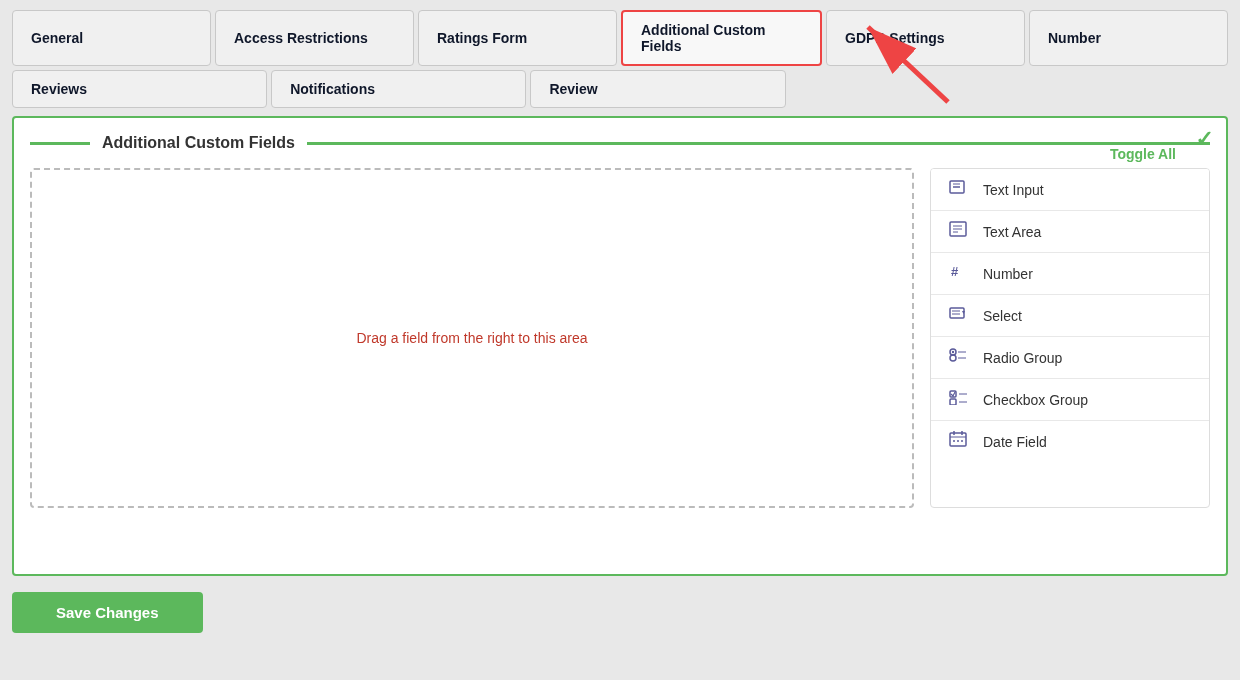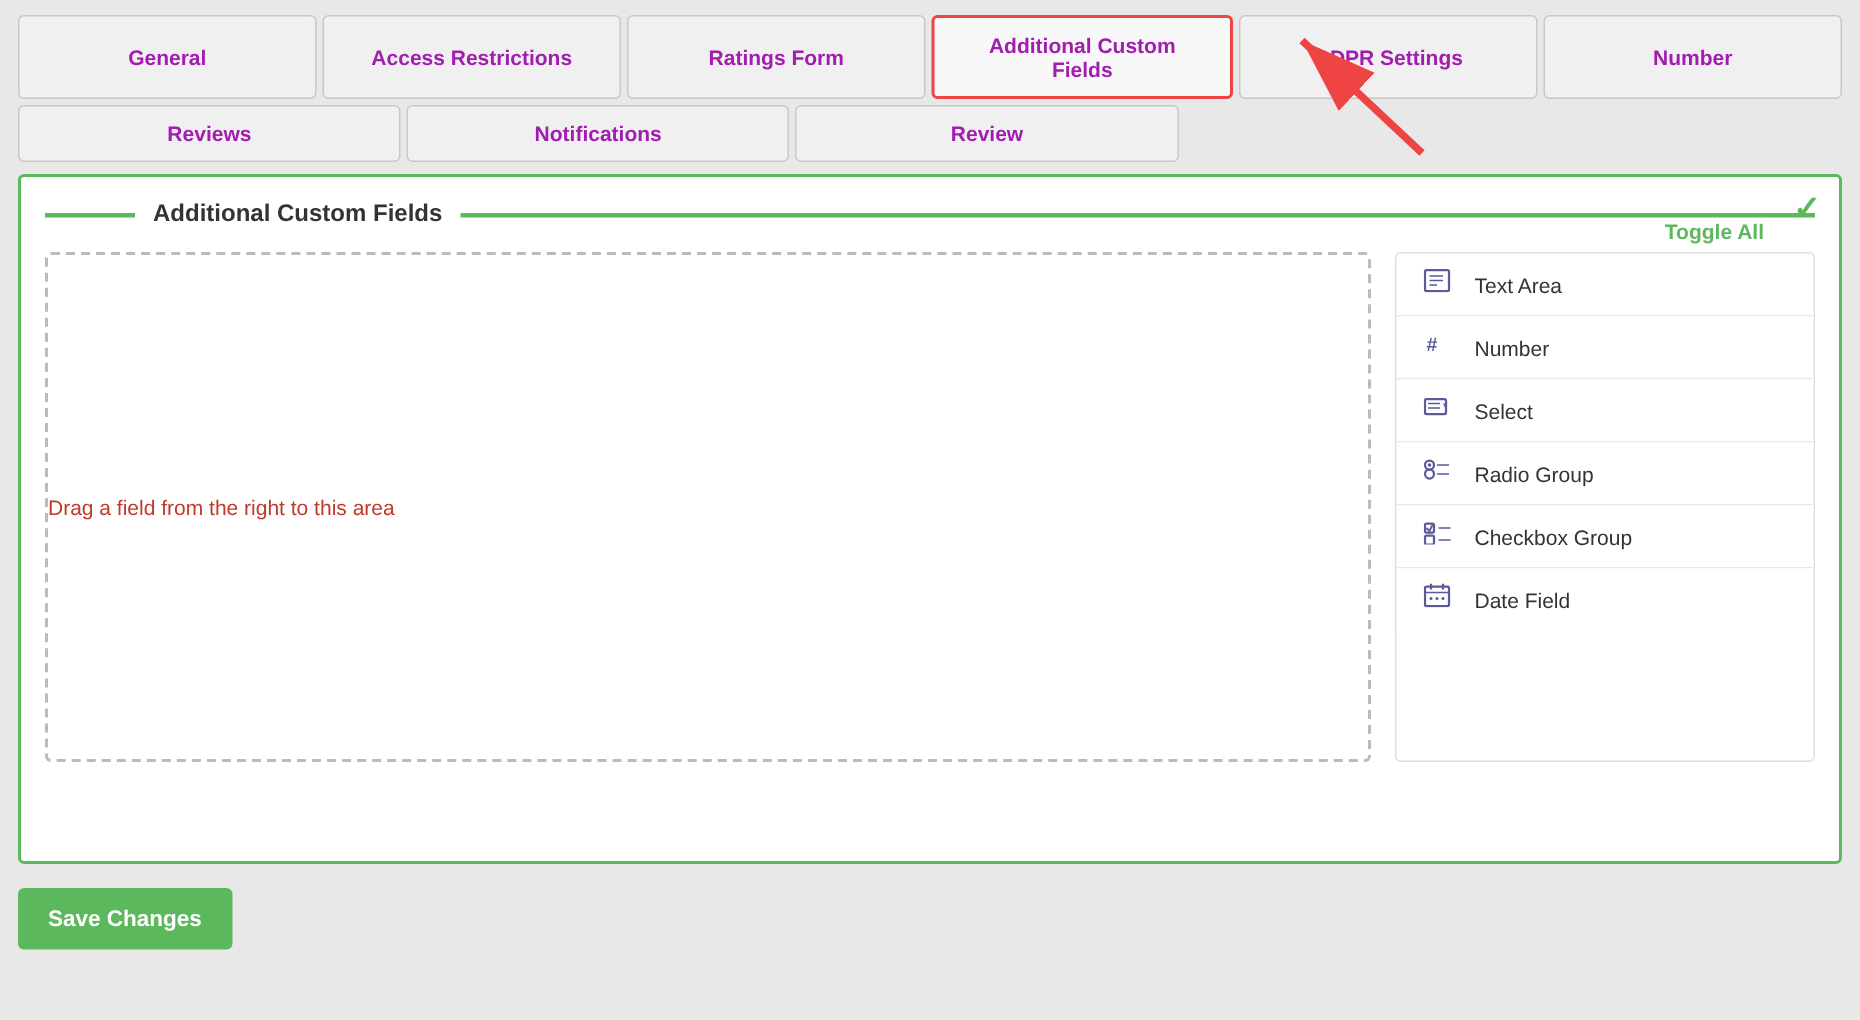--- a/index.html
+++ b/index.html
@@ -24,23 +24,23 @@
     }
 
     .tab-btn {
       background: #f0f0f0;
       border: 1px solid #c8c8c8;
       border-radius: 4px;
       padding: 10px 18px;
       font-weight: bold;
       font-size: 14px;
       cursor: pointer;
-      color: #a21caf;
+      color: #0f172a;
       flex: 1;
-      text-align: center;
+      text-align: left;
     }
 
     .tab-btn.active {
       border: 2px solid #e44;
       background: #f8f8f8;
     }
 
     
     .main-panel {
       background: #fff;
@@ -103,20 +103,21 @@
       gap: 16px;
     }
 
     .drag-zone {
       flex: 1;
       border: 2px dashed #bbb;
       border-radius: 4px;
       min-height: 340px;
       display: flex;
       align-items: center;
+      justify-content: center;
     }
 
     .drag-hint {
       color: #c0392b;
       font-size: 14px;
     }
 
     
     .field-sidebar {
       width: 280px;
@@ -150,21 +151,21 @@
       font-size: 14px;
       color: #333;
     }
 
     
     .save-btn {
       background: #5cb85c;
       color: #fff;
       border: none;
       border-radius: 4px;
-      padding: 12px 20px;
+      padding: 12px 44px;
       font-size: 15px;
       font-weight: bold;
       cursor: pointer;
       margin-top: 16px;
     }
 
     .red-arrow {
       position: absolute;
       top: -95px;
       right: 270px;
@@ -220,20 +221,30 @@
     </div>
 
     <div class="content-area">
 
       <div class="drag-zone">
         <span class="drag-hint">Drag a field from the right to this area</span>
       </div>
 
       <div class="field-sidebar">
 
+        <div class="field-item">
+          <span class="field-icon">
+            <svg width="20" height="16" viewBox="0 0 20 16">
+                <rect x="1" y="2" width="14" height="12" rx="1" fill="none" stroke="#5b5b9a" stroke-width="1.5"></rect>
+                <line x1="4" y1="8" x2="11" y2="8" stroke="#5b5b9a" stroke-width="1.5"></line>
+                <line x1="4" y1="5" x2="11" y2="5" stroke="#5b5b9a" stroke-width="1"></line>
+              </svg>
+          </span>
+          <span class="field-label">Text Input</span>
+        </div>
 
         <div class="field-item">
           <span class="field-icon">
             <svg width="20" height="16" viewBox="0 0 20 16">
                 <rect x="1" y="1" width="16" height="14" rx="1" fill="none" stroke="#5b5b9a" stroke-width="1.5"></rect>
                 <line x1="4" y1="5" x2="13" y2="5" stroke="#5b5b9a" stroke-width="1"></line>
                 <line x1="4" y1="8" x2="13" y2="8" stroke="#5b5b9a" stroke-width="1"></line>
                 <line x1="4" y1="11" x2="9" y2="11" stroke="#5b5b9a" stroke-width="1"></line>
               </svg>
           </span>

